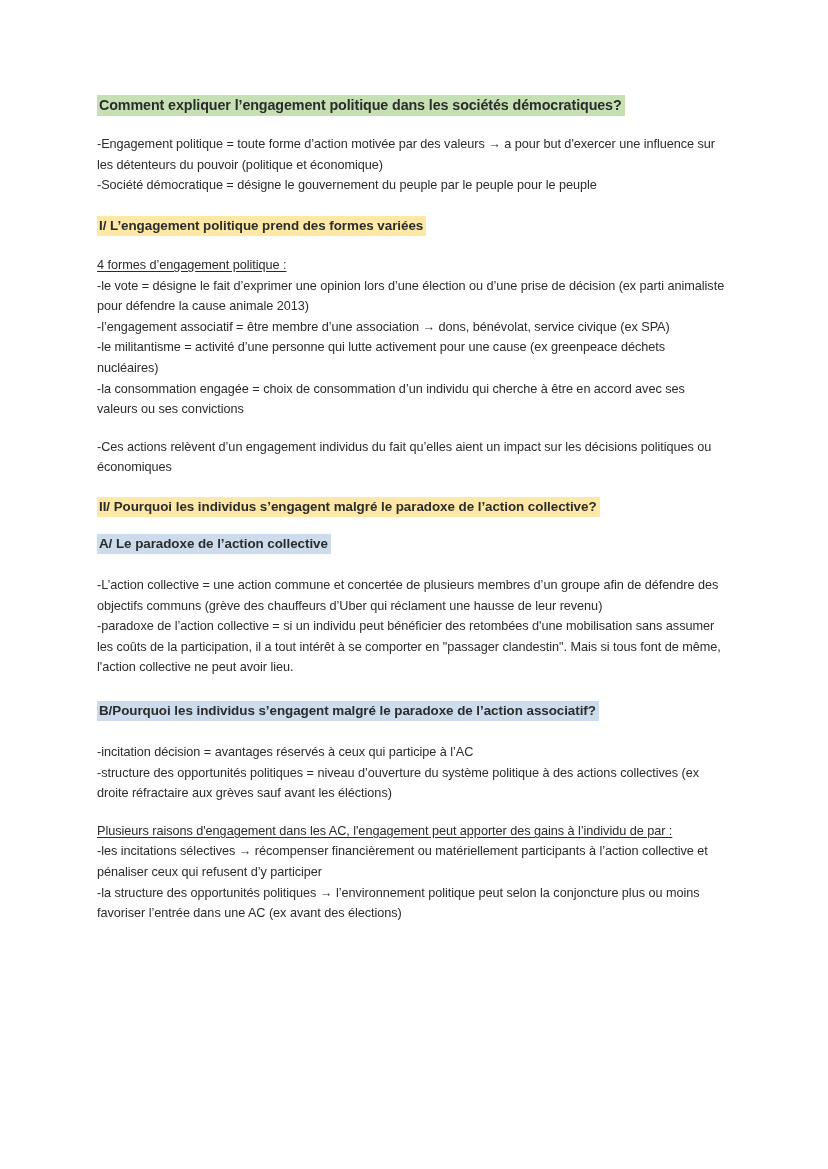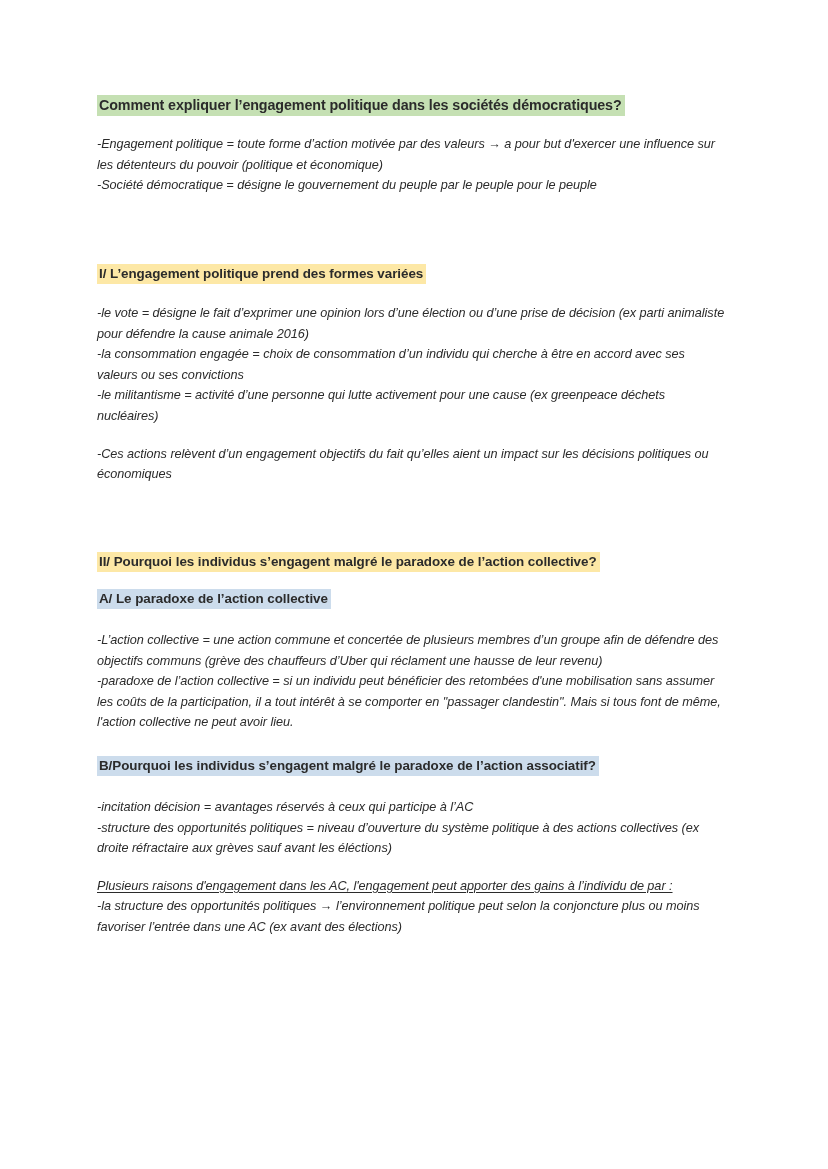--- a/index.html
+++ b/index.html
@@ -50,38 +50,36 @@
 
   .h-title {
     font-size: 14.3px;
     letter-spacing: -0.1px;
   }
   .h-title .hl { background: #c5e0b3; }
 
   .h-section {
     font-size: 13.4px;
     letter-spacing: -0.05px;
-    margin-top: 48px;
   }
   .h-section .hl { background: #fde8a6; }
 
   .h-sub {
     font-size: 13.4px;
     letter-spacing: -0.05px;
   }
   .h-sub .hl { background: #ccdcec; margin-top: 38px; }
 
   
   .para {
     font-size: 12.7px;
     line-height: 1.62;
     margin: 0;
     letter-spacing: -0.05px;
     text-align: left;
-    font-style: italic;
   }
   .para .ul {
     text-decoration: underline;
     text-underline-offset: 1.5px;
   }
 
   
   .gap-title-body { height: 19px; }
   .gap-body-h1    { height: 21px; }
   .gap-h1-body    { height: 20px; }
@@ -105,27 +103,29 @@
 
     <p class="para">-Engagement politique = toute forme d’action motivée par des valeurs → a pour but d'exercer une influence sur les détenteurs du pouvoir (politique et économique)</p>
     <p class="para">-Société démocratique = désigne le gouvernement du peuple par le peuple pour le peuple</p>
 
     <div class="gap-body-h1"></div>
 
     <h2 class="h-section"><span class="hl">I/ L’engagement politique prend des formes variées</span></h2>
 
     <div class="gap-h1-body"></div>
 
-    <p class="para">-le vote = désigne le fait d’exprimer une opinion lors d’une élection ou d’une prise de décision (ex parti animaliste pour défendre la cause animale 2016)</p>
+    <p class="para"><span class="ul">4 formes d’engagement politique :</span></p>
+    <p class="para">-le vote = désigne le fait d’exprimer une opinion lors d’une élection ou d’une prise de décision (ex parti animaliste pour défendre la cause animale 2013)</p>
+    <p class="para">-l’engagement associatif = être membre d’une association → dons, bénévolat, service civique (ex SPA)</p>
+    <p class="para">-le militantisme = activité d’une personne qui lutte activement pour une cause (ex greenpeace déchets nucléaires)</p>
     <p class="para">-la consommation engagée = choix de consommation d’un individu qui cherche à être en accord avec ses valeurs ou ses convictions</p>
-    <p class="para">-le militantisme = activité d’une personne qui lutte activement pour une cause (ex greenpeace déchets nucléaires)</p>
 
     <div class="gap-para"></div>
 
-    <p class="para">-Ces actions relèvent d’un engagement objectifs du fait qu’elles aient un impact sur les décisions politiques ou économiques</p>
+    <p class="para">-Ces actions relèvent d’un engagement individus du fait qu’elles aient un impact sur les décisions politiques ou économiques</p>
 
     <div class="gap-body-h2"></div>
 
     <h2 class="h-section"><span class="hl">II/ Pourquoi les individus s’engagent malgré le paradoxe de l’action collective?</span></h2>
 
     <div class="gap-h2-sub"></div>
 
     <h3 class="h-sub"><span class="hl">A/ Le paradoxe de l’action collective</span></h3>
 
     <div class="gap-sub-body"></div>
@@ -138,16 +138,17 @@
     <h3 class="h-sub"><span class="hl">B/Pourquoi les individus s’engagent malgré le paradoxe de l’action associatif?</span></h3>
 
     <div class="gap-h3-body"></div>
 
     <p class="para">-incitation décision = avantages réservés à ceux qui participe à l’AC</p>
     <p class="para">-structure des opportunités politiques = niveau d’ouverture du système politique à des actions collectives (ex droite réfractaire aux grèves sauf avant les éléctions)</p>
 
     <div class="gap-mid"></div>
 
     <p class="para"><span class="ul">Plusieurs raisons d'engagement dans les AC, l'engagement peut apporter des gains à l’individu de par :</span></p>
+    <p class="para">-les incitations sélectives → récompenser financièrement ou matériellement participants à l’action collective et pénaliser ceux qui refusent d’y participer</p>
     <p class="para">-la structure des opportunités politiques → l’environnement politique peut selon la conjoncture plus ou moins favoriser l’entrée dans une AC (ex avant des élections)</p>
 
   </div>
 </div>
 
 </body></html>

